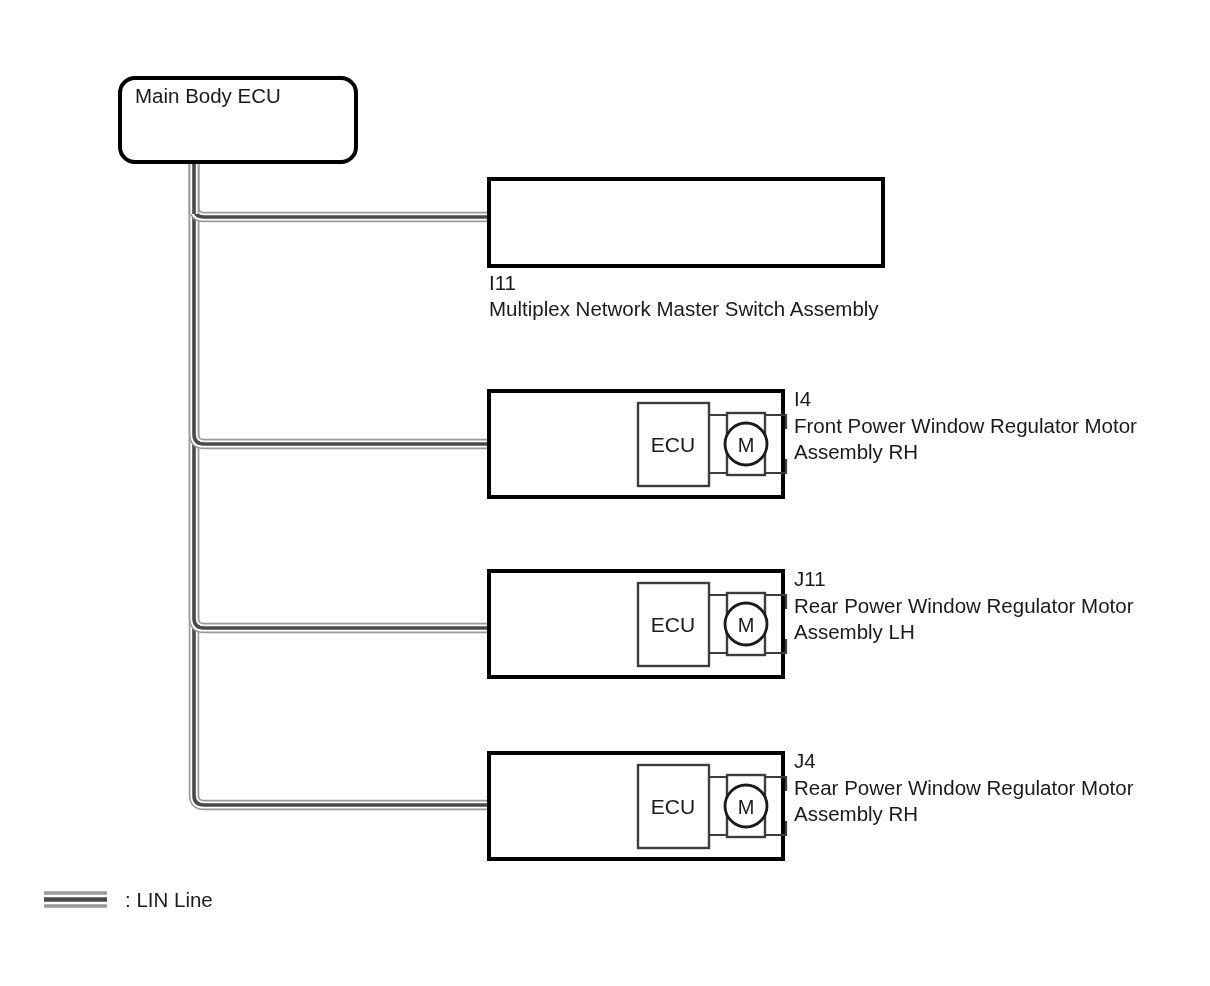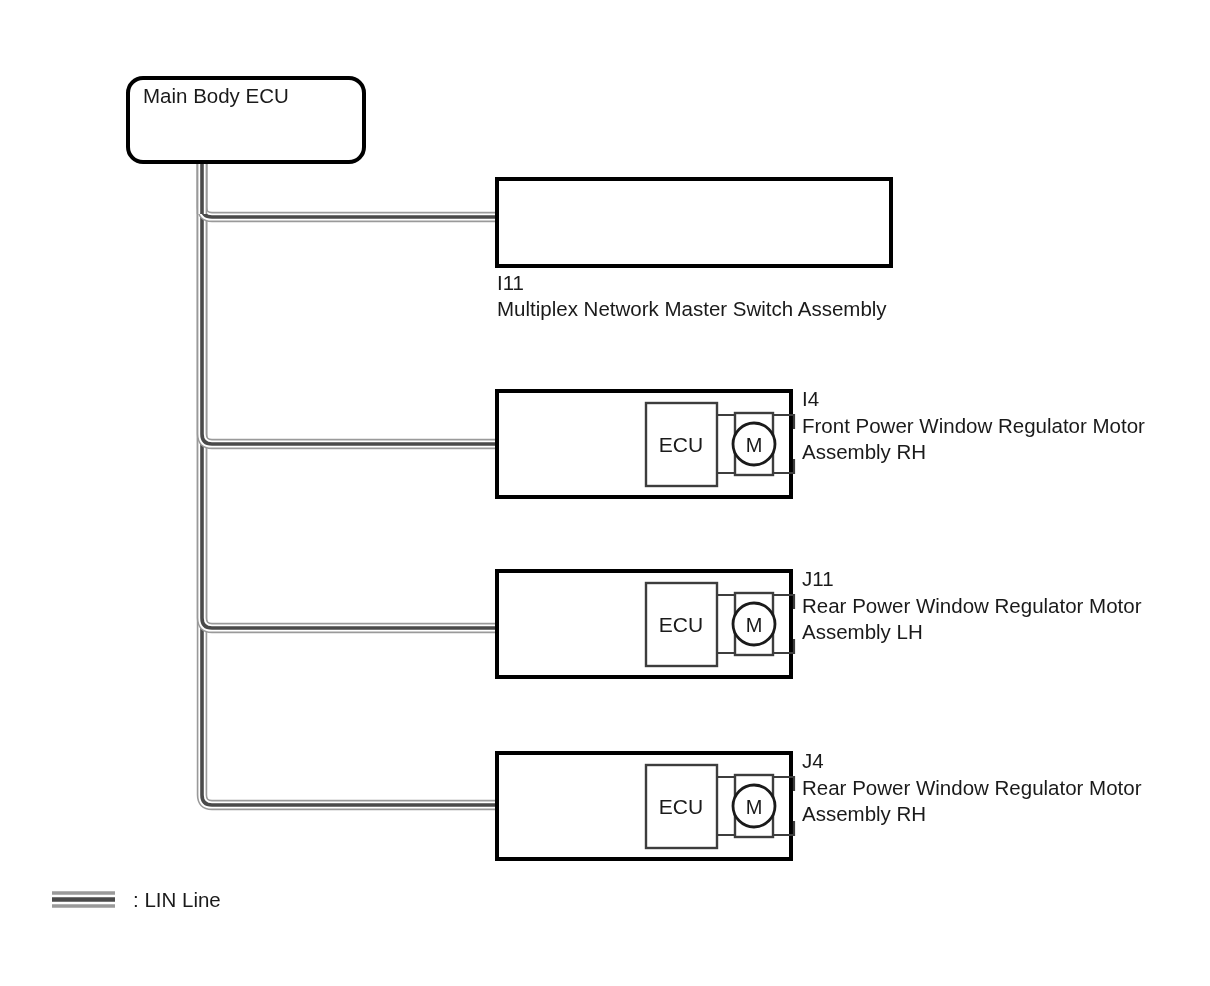--- a/index.html
+++ b/index.html
@@ -10,21 +10,21 @@
   }
   body {
     font-family: "Liberation Sans", sans-serif;
     width: 1210px;
     height: 986px;
     overflow: hidden;
     position: relative;
   }
   #diagram-root {
     position: absolute;
-    left: 16px;
+    left: 8px;
     top: 0;
     width: 998px;
     height: 986px;
   }
   svg.diagram {
     display: block;
     width: 1210px;
     height: 986px;
   }
   

